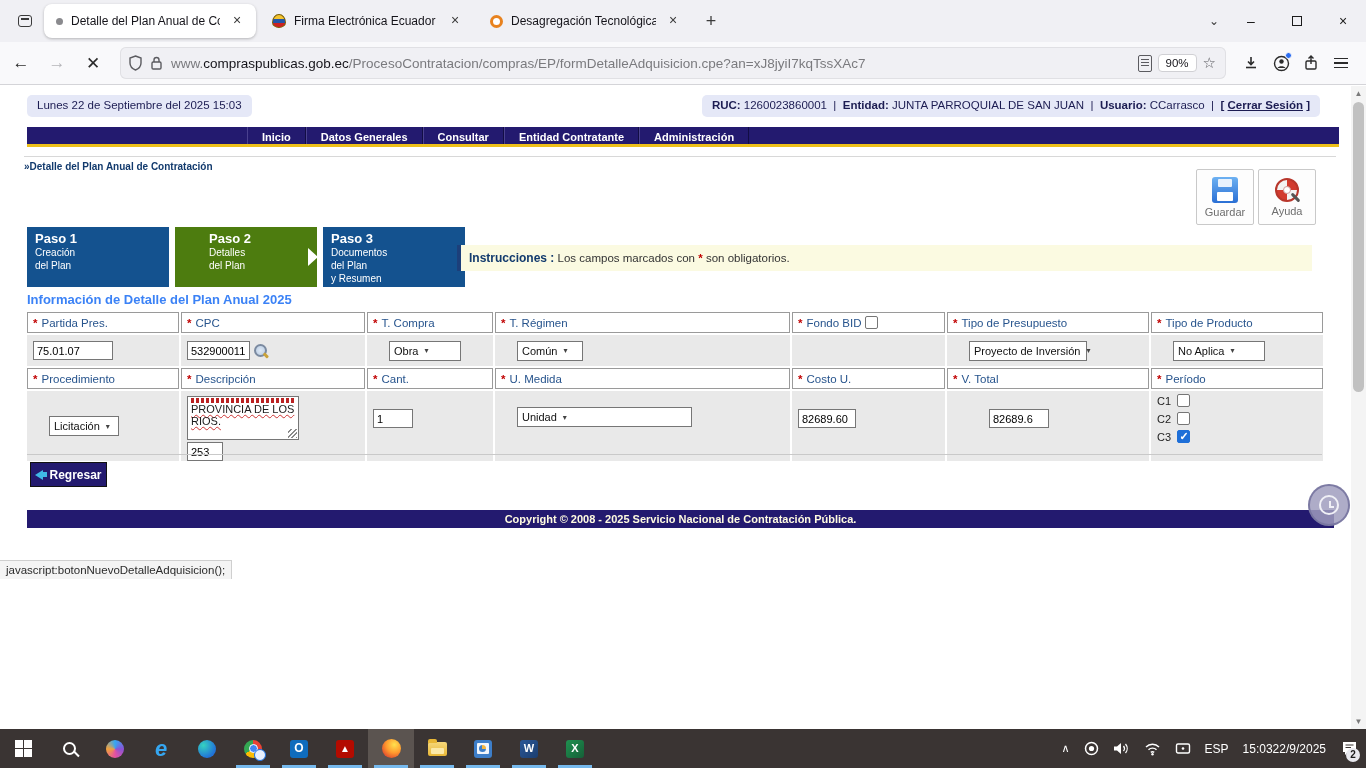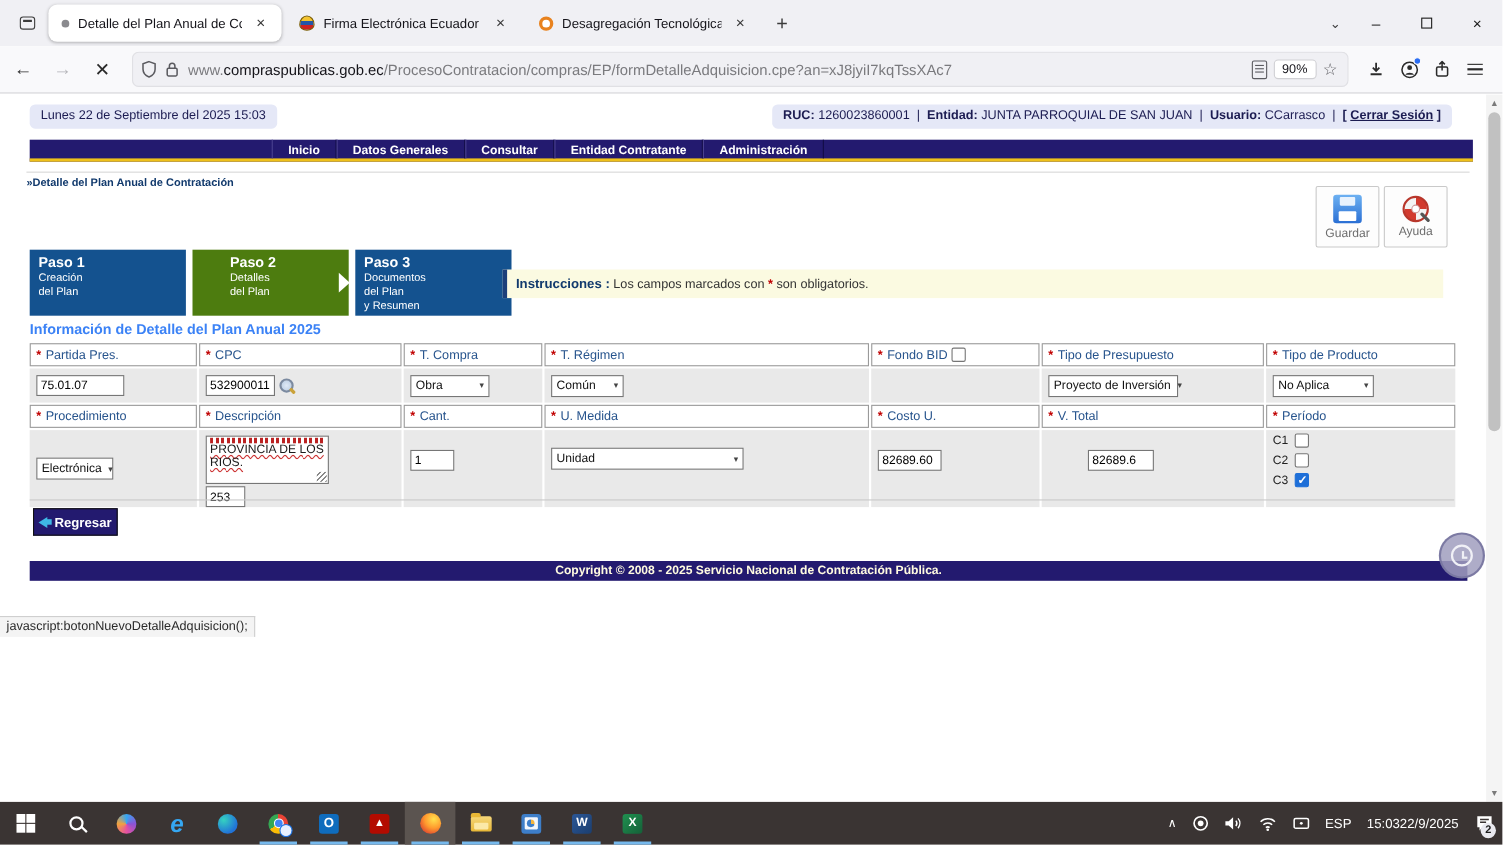--- a/index.html
+++ b/index.html
@@ -78,21 +78,21 @@
   .req { color:#c00000; font-weight:bold; }
 
   .sectitle { position:absolute; top:206px; left:27px; font-size:13px; font-weight:bold; color:#3b82f6; }
 
   .ftable { position:absolute; top:226px; left:27px; width:1295px; display:grid; grid-template-columns:152px 184px 126px 295px 153px 202px 172px; column-gap:2px; row-gap:2px; }
   .hcell { background:#fff; border:1px solid #9a9a9a; font-size:11.5px; color:#27548d; padding:3px 5px; height:21px; white-space:nowrap; display:flex; align-items:center; gap:4px; }
   .vcell { background:#e9e9e9; padding:5px 6px; font-size:11px; }
   .r1v { height:31px; display:flex; align-items:center; gap:3px; }
   .r2v { height:70px; }
   input.ti { border:1px solid #767676; background:#fff; height:19px; font-size:11px; font-family:"Liberation Sans",sans-serif; padding:1px 3px; }
-  .sel { display:inline-flex; align-items:center; justify-content:space-between; border:1px solid #767676; background:#fff; height:20px; font-size:11px; padding:0 4px; color:#111; white-space:nowrap; }
+  .sel { display:inline-flex; align-items:center; border:1px solid #767676; background:#fff; height:20px; font-size:11px; padding:0 4px; color:#111; white-space:nowrap;margin-left:16px; }
   .sel .arr { font-size:8px; color:#444; margin-left:6px; }
   .cb { display:inline-block; width:13px; height:13px; background:#fff; border:1px solid #767676; border-radius:2px; vertical-align:middle; position:relative; }
   .cb.checked { background:#1e6fd8; border-color:#1e6fd8; }
   .cb.checked::after { content:"✓"; position:absolute; left:1.5px; top:-1.5px; color:#fff; font-size:11px; font-weight:bold; }
   .mag { width:16px; height:16px; position:relative; display:inline-block; }
   .mag::before { content:""; position:absolute; width:9px; height:9px; border:2px solid #7b8aa0; border-radius:50%; background:radial-gradient(circle,#dfe9f5,#b8cbe2); left:1px; top:1px; }
   .mag::after { content:""; position:absolute; width:6px; height:2.5px; background:#caa23a; transform:rotate(45deg); right:0px; bottom:2px; border-radius:1px; }
   .descarea { width:112px; height:44px; border:1px solid #767676; background:#fff; overflow:hidden; position:relative; font-size:11px; line-height:12px; padding:0 3px; }
   .cutline { height:5px; overflow:hidden; background:repeating-linear-gradient(90deg,#b22 0 3px,transparent 3px 5px); margin-top:1px; }
   .desctext { text-decoration:underline wavy #c33 1px; color:#1b1b1b; }
@@ -380,21 +380,21 @@
           <span class="req">*</span>
           <span>V. Total</span>
         </div>
       <div class="hcell">
           <span class="req">*</span>
           <span>Período</span>
         </div>
 
       <div class="vcell r2v" style="display:flex;align-items:center;">
         <div class="sel" style="width:70px">
-            <span>Electrónica</span>
+            <span>Licitación</span>
             <span class="arr">▾</span>
           </div>
       </div>
       <div class="vcell r2v">
         <div class="descarea">
           <div class="cutline"></div>
           <span class="desctext">PROVINCIA DE LOS RIOS.</span>
           <span class="resize-grip"></span>
         </div>
         <input class="ti" style="width: 36px; margin-top: 2px;" value="253">

